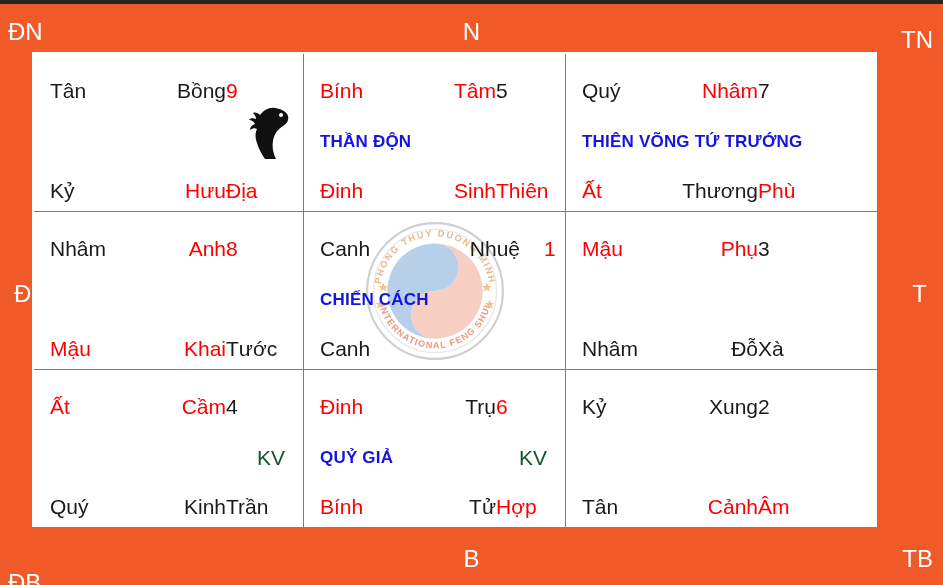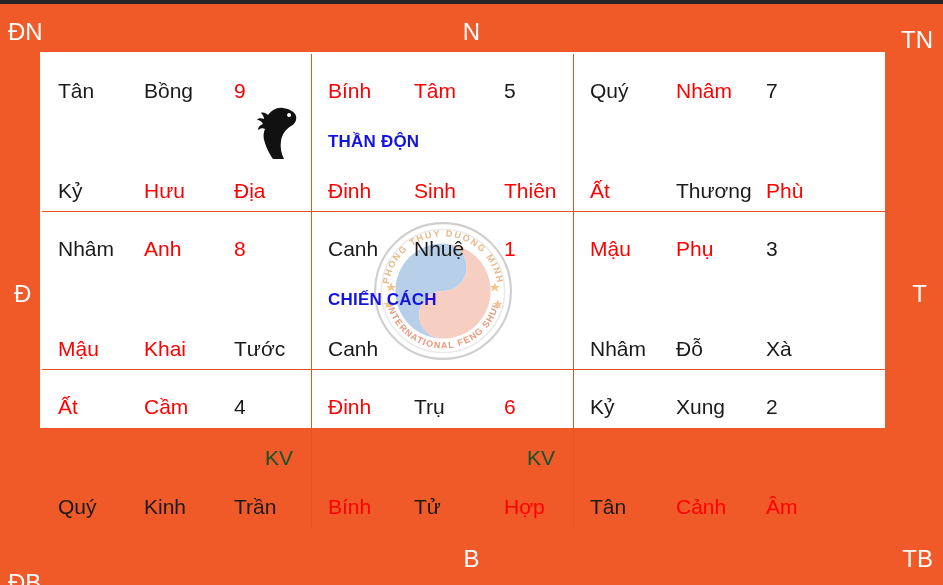--- a/index.html
+++ b/index.html
@@ -38,24 +38,24 @@
   .dir-tn  { right: 10px; top: 20px; margin-top: 8px; }
   .dir-d   { left: 14px;  top: 282px; }
   .dir-t   { right: 16px; top: 282px; }
   .dir-db  { left: 8px;   top: 547px; margin-top: 24px; }
   .dir-b   { left: 0;     top: 547px; width: 943px; text-align: center; }
   .dir-tb  { right: 10px; top: 547px; margin-left: 8px; }
 
   
   .grid {
     position: absolute;
-    left: 40px;
+    left: 32px;
     top: 52px;
     width: 845px;
-    height: 376px;
+    height: 475px;
     background: #ffffff;
     border: 2px solid #ffffff;
     box-sizing: border-box;
     display: grid;
     grid-template-columns: 270px 262px 311px;
     grid-template-rows: 158px 158px 157px;
   }
 
   .cell {
     position: relative;
@@ -85,21 +85,21 @@
   .row-top { top: 20px; }
   .row-mid { top: 71px; align-items: center; }
   .row-bot { top: 120px; }
 
   .slot {
     display: inline-block;
     overflow: visible;
   }
   
   .w1 { width: 86px; }
-  .w2 { width: 90px; }
+  .w2 { width: 90px; text-align: right; }
   .w3 { width: auto; }
 
   .black { color: #1a1a1a; }
   .red   { color: #fe0000; }
 
   .special {
     font-weight: bold;
     font-size: 17px;
     color: #1414e0;
     letter-spacing: 0.2px;
@@ -129,21 +129,21 @@
   .watermark {
     position: absolute;
     left: 50%;
     top: 50%;
     transform: translate(-50%, -50%);
     width: 140px;
     height: 140px;
     pointer-events: none;
     opacity: 1;
   }
-  .cell-center .row { z-index: 2; }
+  .cell-center .row { z-index: 2; gap: 24px; }
 </style>
 </head>
 <body>
 
 <div class="top-sliver"></div>
 
 <div class="dir dir-dn">ĐN</div>
 <div class="dir dir-n">N</div>
 <div class="dir dir-tn">TN</div>
 <div class="dir dir-d">Đ</div>
@@ -184,20 +184,23 @@
       <span class="slot w2 red">Sinh</span>
       <span class="slot w3 red">Thiên</span>
     </div>
   </div>
 
   <div class="cell col-last">
     <div class="row row-top">
       <span class="slot w1 black">Quý</span>
       <span class="slot w2 red">Nhâm</span>
       <span class="slot w3 black">7</span>
+    </div>
+    <div class="row row-mid">
+      <span class="special">THIÊN VÕNG TỨ TRƯỚNG</span>
     </div>
     <div class="row row-bot">
       <span class="slot w1 red">Ất</span>
       <span class="slot w2 black">Thương</span>
       <span class="slot w3 red">Phù</span>
     </div>
   </div>
 
   <div class="cell">
     <div class="row row-top">
@@ -273,20 +276,23 @@
       <span class="slot w3 black">Trần</span>
     </div>
   </div>
 
   <div class="cell row-last">
     <div class="row row-top">
       <span class="slot w1 red">Đinh</span>
       <span class="slot w2 black">Trụ</span>
       <span class="slot w3 red">6</span>
     </div>
+    <div class="row row-mid">
+      <span class="special">QUỶ GIẢ</span>
+    </div>
     <div class="kv">KV</div>
     <div class="row row-bot">
       <span class="slot w1 red">Bính</span>
       <span class="slot w2 black">Tử</span>
       <span class="slot w3 red">Hợp</span>
     </div>
   </div>
 
   <div class="cell col-last row-last">
     <div class="row row-top">

